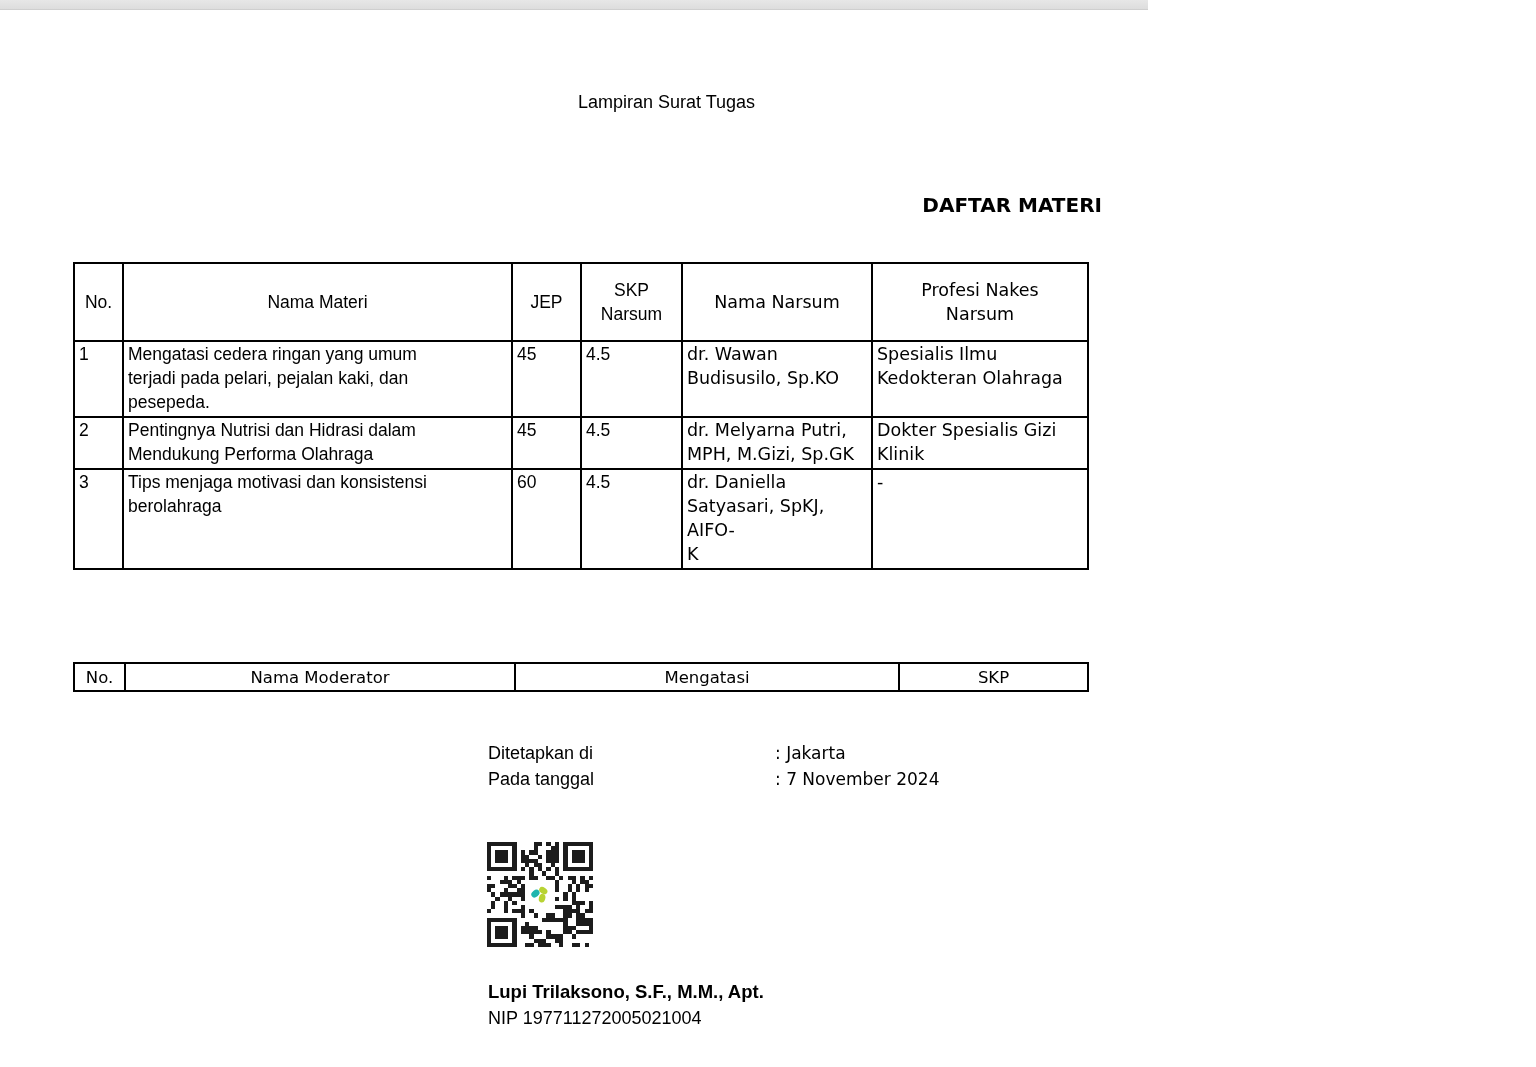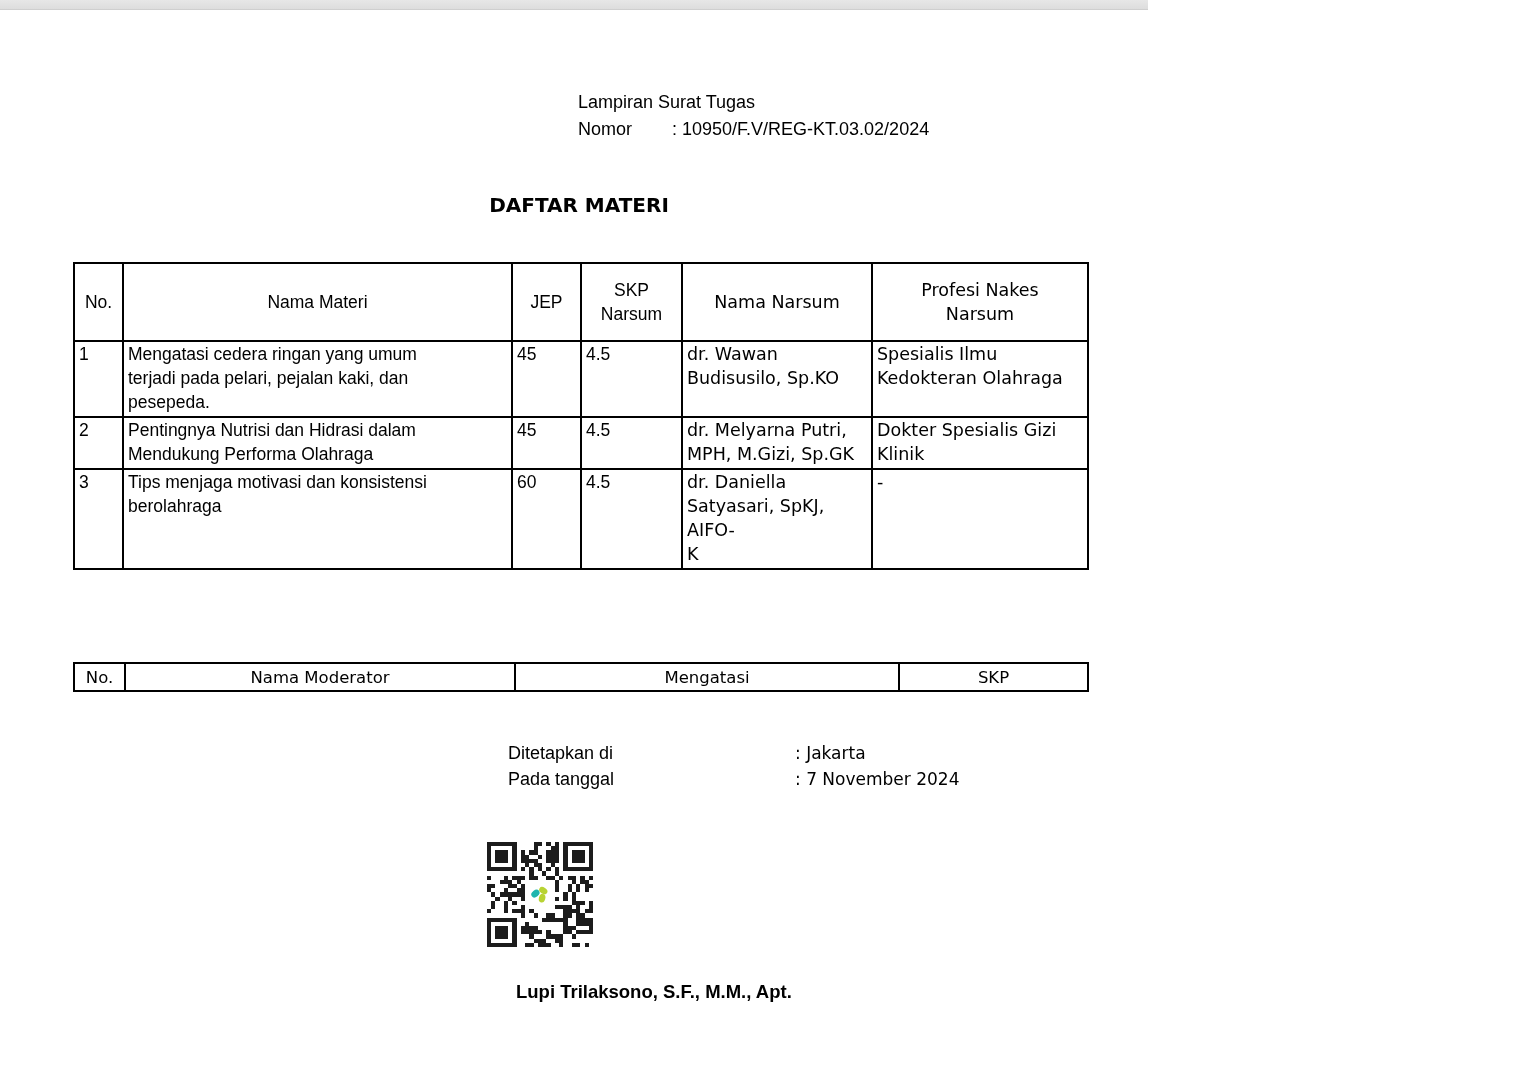--- a/index.html
+++ b/index.html
@@ -2,60 +2,57 @@
 <html><head>
 <meta charset="utf-8">
 <style>
   html,body{margin:0;padding:0;background:#fff;}
   .stage{position:relative;width:1478px;height:1067px;background:#ffffff;overflow:hidden;
          font-family:"Liberation Sans",sans-serif;color:#000;}
   .top-bar{position:absolute;left:0;top:0;width:1148px;height:9px;
            background:linear-gradient(#e7e7e7,#dddddd);border-bottom:1px solid #cfcfcf;}
   .letter-head{position:absolute;left:578px;top:89px;font-size:18px;line-height:26.5px;}
   .nomor-label{display:inline-block;width:94px;}
-  .sec-title{position:absolute;left:72px;width:1014px;text-align:center;
+  .sec-title{position:absolute;left:88px;width:1014px;text-align:right;
              font-family:"DejaVu Sans",sans-serif;font-weight:bold;font-size:20px;}
   .t1{top:193px;}
   .t2{top:589px;}
   .tbl{position:absolute;left:73px;width:1014px;border-collapse:collapse;table-layout:fixed;}
   .materi{top:262px;}
   .moderator{top:662px;}
   .tbl th,.tbl td{border:2px solid #000;overflow:hidden;}
   .tbl th{font-weight:normal;vertical-align:middle;text-align:center;
           padding:2px 4px;font-size:17.5px;line-height:24px;}
   .materi thead th{height:72px;}
   .moderator th{height:22px;line-height:21px;padding:2px 4px;font-family:"DejaVu Sans",sans-serif;font-size:16.5px;}
   .tbl td{vertical-align:top;text-align:left;padding:0 4px 2px 4px;font-size:17.5px;line-height:24px;}
   .cen{text-align:center;}
   .pre{white-space:pre-line;}
   .wd{font-family:"DejaVu Sans",sans-serif;font-size:16.5px;}
   .signing{position:absolute;left:488px;top:741px;font-size:18px;line-height:25.7px;}
-  .slabel{display:inline-block;width:239px;margin-left:20px;}
+  .slabel{display:inline-block;width:239px;}
   .sval{font-family:"DejaVu Sans",sans-serif;font-size:17px;margin-left:48px;}
   .qr{position:absolute;left:487px;top:842px;width:106px;height:105px;}
   .qr svg.code{position:absolute;left:0;top:0;width:106px;height:105px;shape-rendering:crispEdges;}
   .qr-logo{position:absolute;left:40px;top:39px;width:26px;height:26px;background:#fff;
            border-radius:5px;}
   .qr-logo svg{position:absolute;left:0;top:0;width:26px;height:26px;}
-  .sig{position:absolute;left:488px;top:979px;margin-left:28px;}
+  .sig{position:absolute;left:488px;top:979px;}
   .sig-name{font-weight:bold;font-size:18.5px;line-height:26px;}
   .sig-nip{font-size:18px;line-height:26px;}
 </style>
 </head>
 <body>
 
 <div class="stage">
 
   <div class="top-bar"></div>
 
   <div class="letter-head">
     <div>Lampiran Surat Tugas</div>
-    <div>
-      <span class="nomor-label">Nomor</span><span>: 10950/F.V/REG-KT.03.02/2024</span>
-    </div>
   </div>
 
   <div class="sec-title t1">DAFTAR MATERI</div>
 
   <table class="tbl materi">
     <colgroup>
       <col style="width:49px">
         <col style="width:389px">
         <col style="width:69px">
       <col style="width:101px">
@@ -341,15 +338,16 @@
       <svg viewBox="0 0 26 26">
         <ellipse id="petal-teal" cx="8.4" cy="12.6" rx="4.5" ry="3.3" transform="rotate(-38 8.4 12.6)" fill="#1fb5ad"></ellipse>
         <ellipse id="petal-green-top" cx="16.3" cy="9.6" rx="4.4" ry="3.2" transform="rotate(32 16.3 9.6)" fill="#b8d333"></ellipse>
         <ellipse id="petal-green-bottom" cx="15.1" cy="17.2" rx="4.4" ry="3.2" transform="rotate(105 15.1 17.2)" fill="#b8d333"></ellipse>
       </svg>
     </div>
   </div>
 
   <div class="sig">
     <div class="sig-name">Lupi Trilaksono, S.F., M.M., Apt.</div>
+    <div class="sig-nip">NIP 197711272005021004</div>
   </div>
 
 </div>
 
 </body></html>

